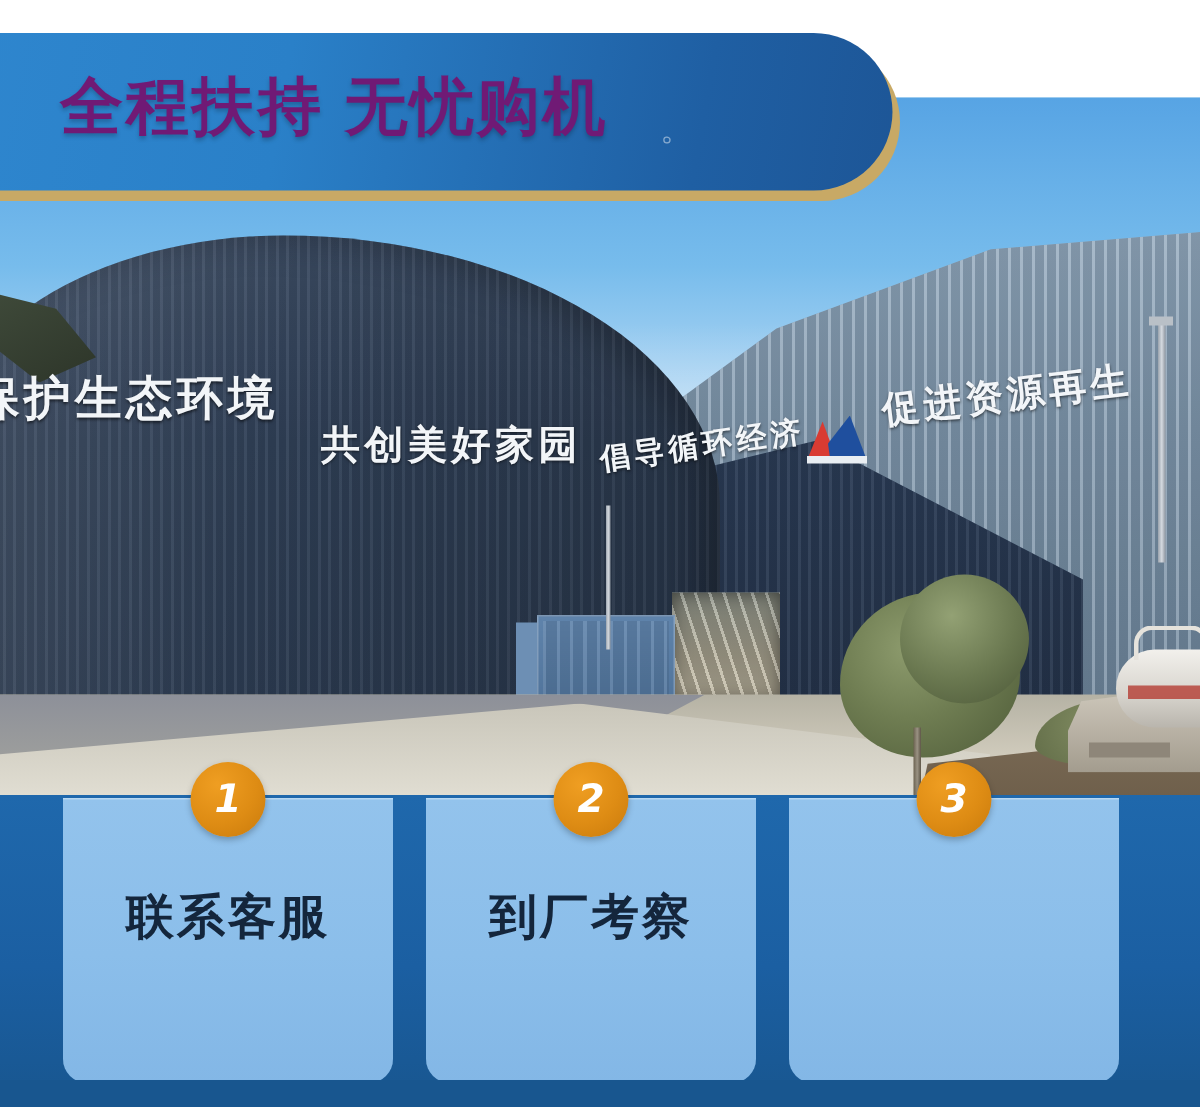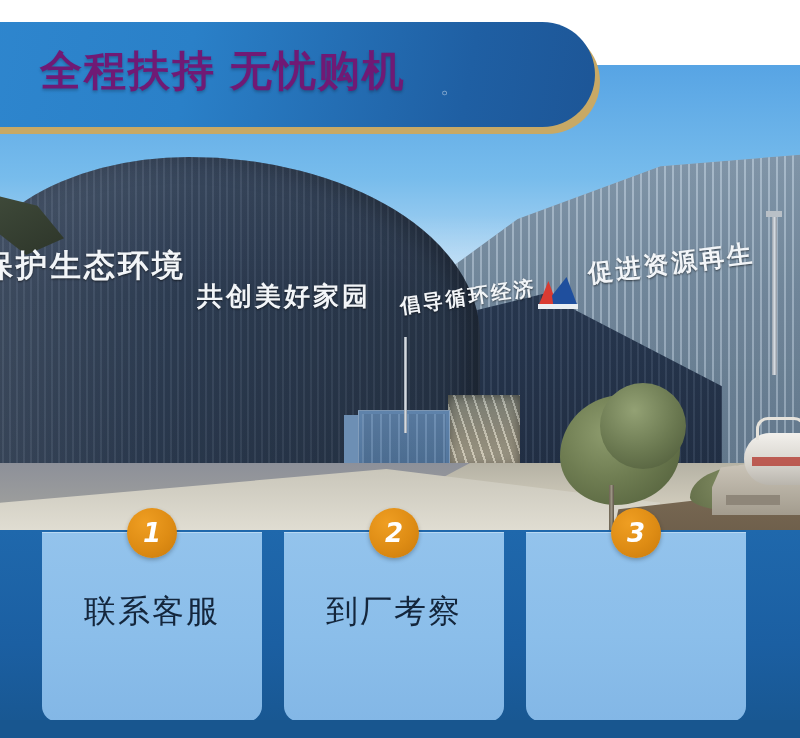--- a/index.html
+++ b/index.html
@@ -101,21 +101,21 @@
 
   
   .arm{position:absolute;left:-6px;top:130px;width:70px;height:60px;
         background:linear-gradient(150deg,#3f4a3a 0%,#2d3529 100%);
         clip-path:polygon(0% 0%, 62% 18%, 100% 72%, 46% 100%, 0% 58%);}
 
   
   .slogan{position:absolute;color:#f2f5f8;font-weight:700;letter-spacing:3px;
         text-shadow:0 1px 2px rgba(0,0,0,.55);white-space:nowrap;}
   .s1{left:-18px;top:180px;font-size:31px;}
-  .s2{left:197px;top:214px;font-size:26px;text-align:center;}
+  .s2{left:214px;top:214px;font-size:26px;text-align:center;}
   .s3{left:400px;top:228px;font-size:20px;transform:rotate(-8deg);transform-origin:left center;}
   .s4{left:588px;top:192px;font-size:25px;transform:rotate(-7deg);transform-origin:left center;}
 
   
   .wall-logo{position:absolute;left:538px;top:212px;width:40px;height:32px;}
   .wall-logo .red{position:absolute;left:0;top:4px;width:20px;height:26px;background:#d93b32;
         clip-path:polygon(52% 0%, 100% 100%, 0% 100%);}
   .wall-logo .blue{position:absolute;left:14px;top:0;width:26px;height:30px;background:#1f4f9e;
         clip-path:polygon(56% 0%, 100% 100%, 6% 100%, 0% 62%);}
   .wall-logo .base{position:absolute;left:0;top:27px;width:40px;height:5px;background:#e9eef3;}
@@ -142,21 +142,21 @@
   .card.c3{left:526px;}
   .badge{position:absolute;top:-24px;left:50%;transform:translateX(-50%);
         width:50px;height:50px;border-radius:50%;
         background:radial-gradient(circle at 36% 30%,#ef9e22 0%,#de8c14 55%,#c97a0c 100%);
         box-shadow:0 2px 4px rgba(0,0,0,.25);}
   .badge span{position:absolute;left:0;top:0;width:50px;height:50px;
         display:flex;align-items:center;justify-content:center;
         color:#ffffff;font-size:26px;font-weight:700;font-style:italic;
         font-family:"DejaVu Sans",sans-serif;}
   .card-title{position:absolute;left:0;top:58px;width:100%;text-align:center;
-        font-size:32px;font-weight:400;color:#14263c;letter-spacing:2px;}
+        font-size:32px;font-weight:700;color:#14263c;letter-spacing:2px;}
   .card-sub{position:absolute;left:0;top:110px;width:100%;text-align:center;
         font-size:24px;color:#1b3450;letter-spacing:1px;}
 
   .bottom-strip{position:absolute;left:0;top:720px;width:800px;height:18px;background:#18568f;}
 </style>
 </head>
 <body>
 
 <div class="page">
 

